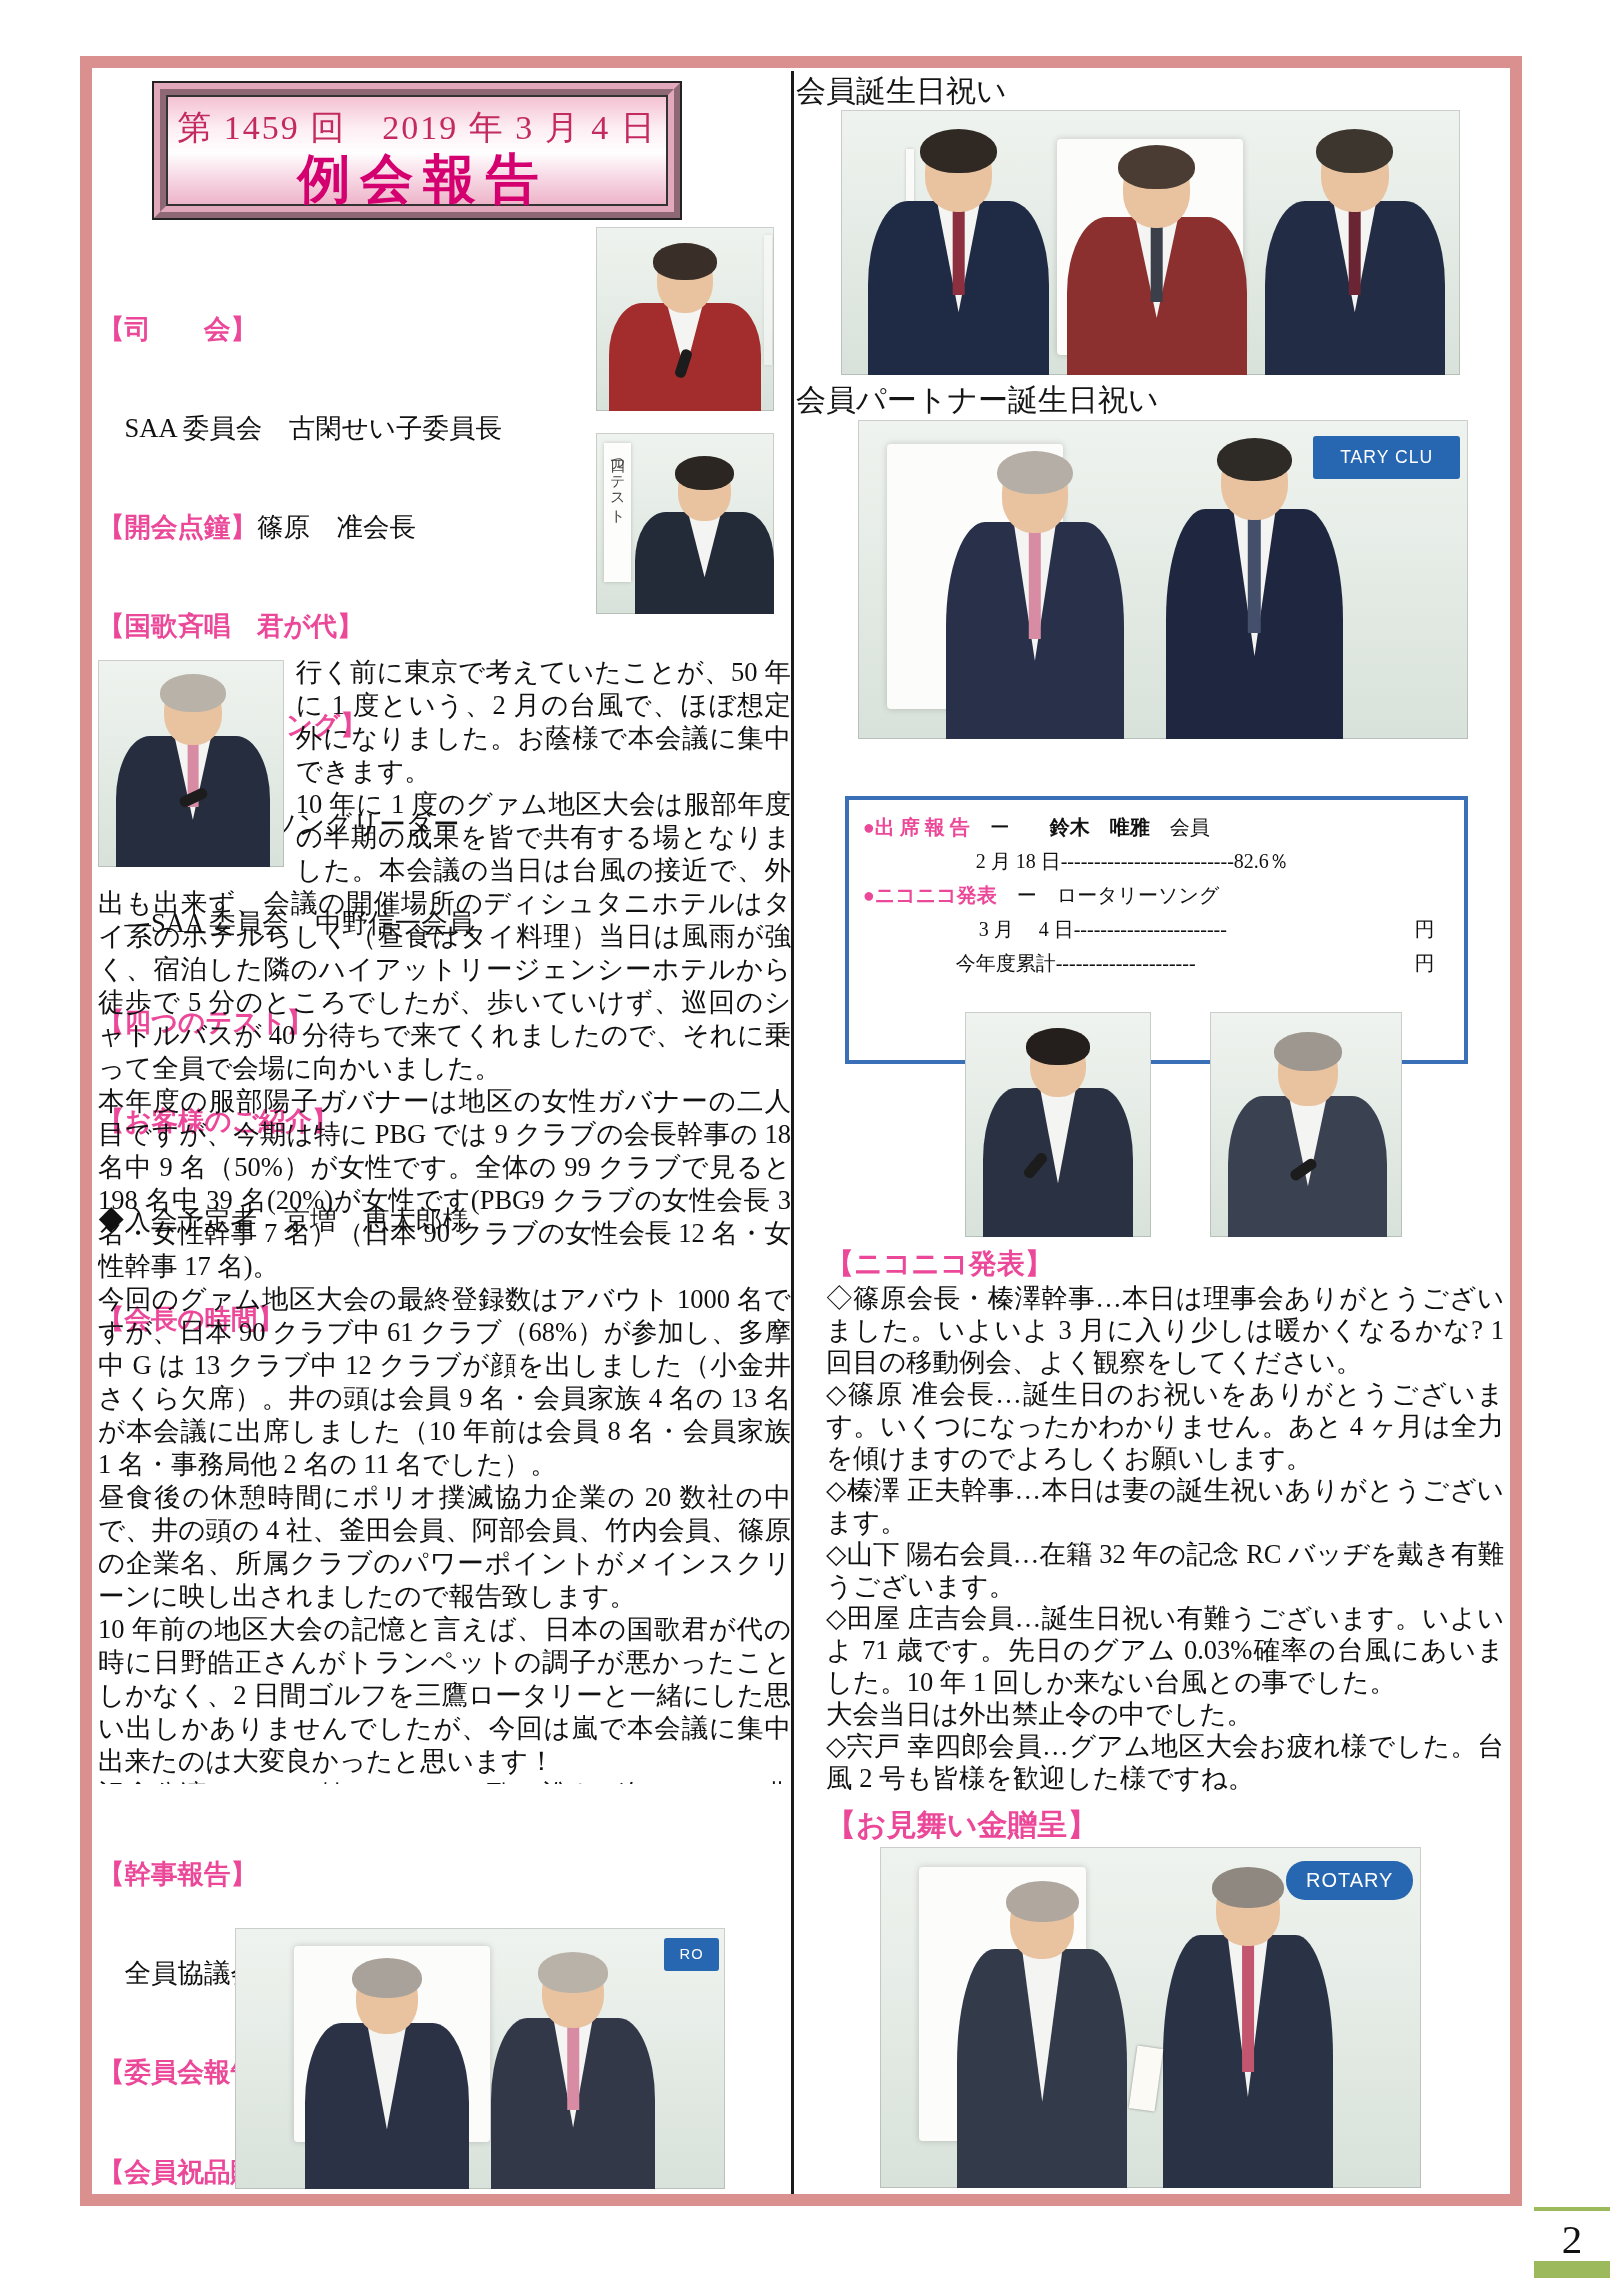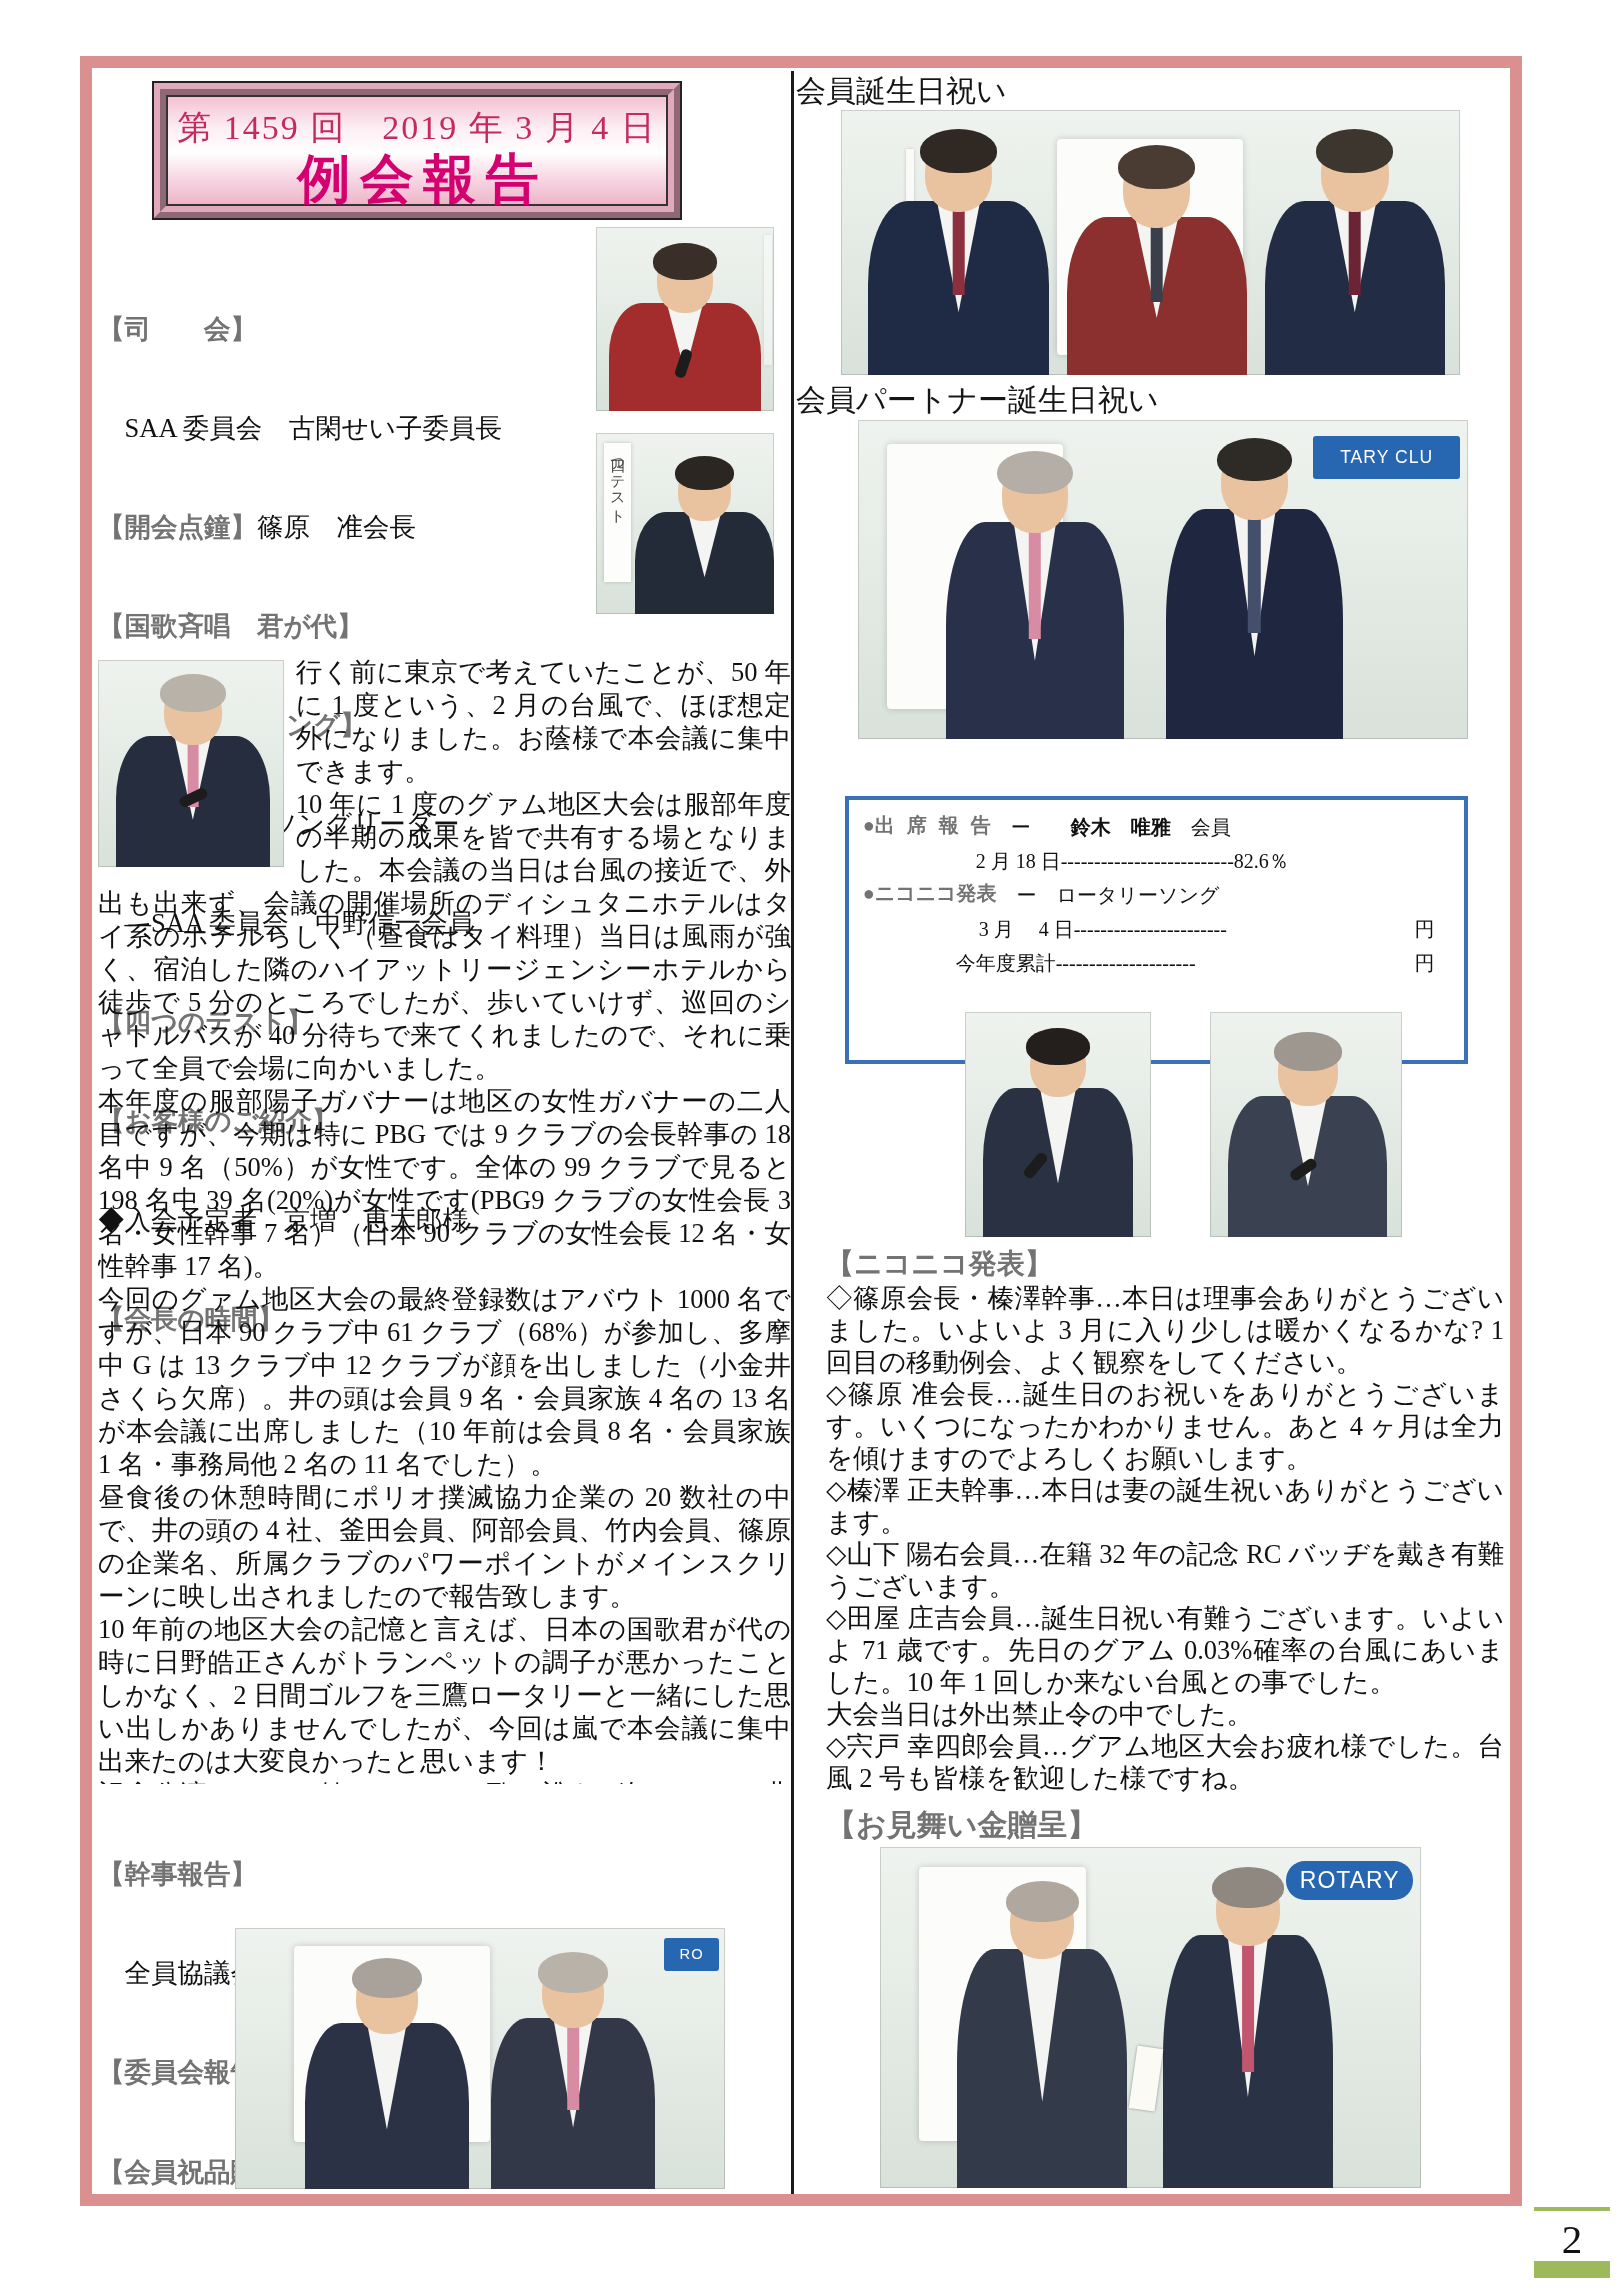--- a/index.html
+++ b/index.html
@@ -11,21 +11,21 @@
   .abs{position:absolute;}
   
   .title-box{position:absolute;left:154px;top:83px;width:526px;height:135px;box-sizing:border-box;
              border:12.7px ridge #e2a8bb;outline:2.9px solid #222;box-shadow:inset 0 0 0 2px #333;
              background:linear-gradient(180deg,#f3bfd0 0%,#fdeef3 30%,#ffffff 52%,#f8dce7 72%,#edb2c7 100%);
              text-align:center;}
   .title-line1{margin-top:9.8px;font-size:34px;color:#c32a60;letter-spacing:2px;}
   .title-line2{margin-top:2px;font-size:53px;line-height:53px;font-weight:700;color:#d4006f;
                font-family:Liberation Serif, serif;letter-spacing:9.8px;margin-left:12px;}
   
-  .bluehead{font-family:Liberation Mono, monospace;font-weight:700;color:#737373;}
+  .bluehead{font-family:Liberation Serif, serif;font-weight:700;color:#ec4899;}
   .mi{position:absolute;left:98px;top:247px;font-size:26.5px;line-height:33px;white-space:pre;}
   .mi div{height:33px;}
   .body-text{position:absolute;left:98px;top:623px;width:693px;height:1161px;overflow:hidden;
              font-size:26.5px;line-height:33px;text-align:justify;white-space:pre-line;}
   .reports{position:absolute;left:98px;top:1792px;font-size:26.5px;line-height:33px;white-space:pre;}
   .reports div{height:33px;}
   
   .caption{position:absolute;left:796px;width:723px;text-align:left;font-size:30px;
            font-family:"Liberation Sans",sans-serif;color:#151515;}
   .att-box{position:absolute;left:845px;top:796px;width:623px;height:268px;box-sizing:border-box;
@@ -194,21 +194,21 @@
 ◇篠原 准会長…誕生日のお祝いをありがとうございます。いくつになったかわかりません。あと 4 ヶ月は全力を傾けますのでよろしくお願いします。
 ◇榛澤 正夫幹事…本日は妻の誕生祝いありがとうございます。
 ◇山下 陽右会員…在籍 32 年の記念 RC バッヂを戴き有難うございます。
 ◇田屋 庄吉会員…誕生日祝い有難うございます。いよいよ 71 歳です。先日のグアム 0.03%確率の台風にあいました。10 年 1 回しか来ない台風との事でした。
 大会当日は外出禁止令の中でした。
 ◇宍戸 幸四郎会員…グアム地区大会お疲れ様でした。台風 2 号も皆様を歓迎した様ですね。</div>
   <div class="bluehead abs" style="left:826px;top:1805px;font-size:30px;">【お見舞い金贈呈】</div>
 
   <div class="photo" style="left:880px;top:1847px;width:541px;height:341px;">
     <div class="curtain" style="left:39px;top:19.6px;width:167px;height:274px;"></div>
-    <div class="banner" style="right:7.8px;top:13.7px;width:127px;height:39px;font-size:23px;border-radius:19px;">ROTARY</div>
+    <div class="banner" style="right:7.8px;top:13.7px;width:127px;height:39px;font-size:20px;border-radius:19px;">ROTARY</div>
     <div class="p" style="--hair:#b0a89f;--suit:#333a4a;left:16%;width:28%;height:88%;">
         <div class="hd"></div>
         <div class="bd"></div>
       </div>
     <div class="p" style="--hair:#8f8880;--suit:#2a3246;--tie:#c2566e;left:54%;width:28%;height:92%;">
         <div class="hd"></div>
         <div class="bd"></div>
       </div>
     <div class="envelope" style="left:253px;bottom:78px;transform:rotate(8deg);"></div>
   </div>

